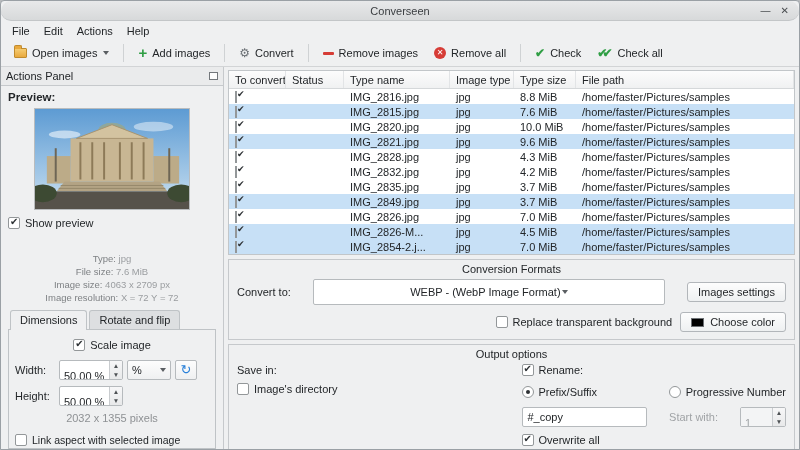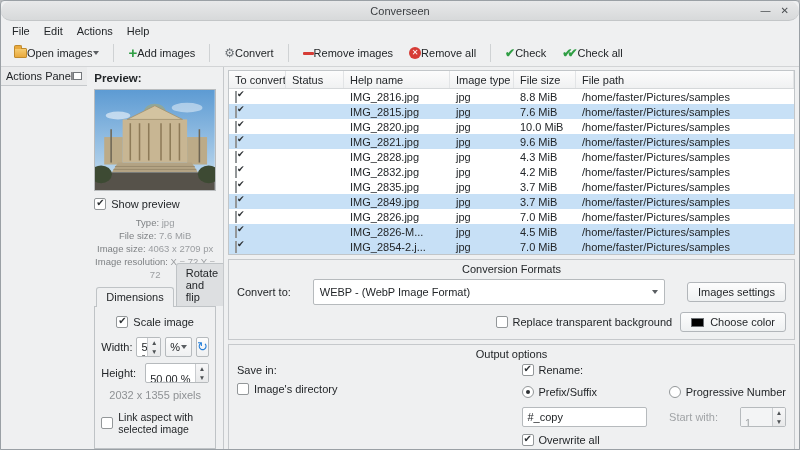--- a/index.html
+++ b/index.html
@@ -11,48 +11,48 @@
     display:flex;align-items:center;position:relative;border-radius:10px;}
   .title-text{position:absolute;left:0;right:0;text-align:center;font-size:11px;color:#3a3d40;}
   .win-controls{margin-left:auto;display:flex;gap:10px;padding-right:10px;z-index:2;}
   .win-btn{font-size:10px;color:#4a4d50;cursor:default;line-height:18px;}
   
   .menubar{height:19px;flex:none;display:flex;align-items:center;padding:0 4px;background:#eff0f1;}
   .menu-item{padding:2px 7px;border-radius:2px;}
   
   .toolbar{height:27px;flex:none;display:flex;align-items:center;gap:2px;padding:0 6px;
     background:#eff0f1;border-bottom:1px solid #d2d4d6;}
-  .tool-btn{display:inline-flex;align-items:center;padding:3px 7px;border-radius:3px;}
+  .tool-btn{display:inline-flex;align-items:center;gap:5px;padding:3px 7px;border-radius:3px;}
   .tool-sep{width:1px;height:18px;background:#cfd2d4;margin:0 5px;flex:none;}
   .caret-down{width:0;height:0;border-left:3px solid transparent;border-right:3px solid transparent;border-top:4px solid #5a5e62;margin-left:1px;}
   .ic-folder{width:13px;height:10px;background:linear-gradient(#f5cc72,#e9a93d);border:1px solid #c08b2d;border-radius:1px;position:relative;flex:none;}
   .ic-folder::before{content:"";position:absolute;top:-4px;left:-1px;width:6px;height:3px;background:#e9a93d;border:1px solid #c08b2d;border-bottom:none;border-radius:2px 2px 0 0;}
   .ic-plus{color:#2f9e44;font-weight:bold;font-size:15px;line-height:10px;}
   .ic-gear{color:#6b7publicité075;font-size:12px;line-height:12px;color:#6b7075;}
   .ic-minus{width:11px;height:3px;background:#d63c36;border-radius:1px;flex:none;}
   .ic-removeall{width:12px;height:12px;border-radius:50%;background:#d63c36;color:#fff;font-size:8px;line-height:12px;text-align:center;flex:none;}
   .ic-check{color:#2f9e44;font-weight:bold;font-size:12px;line-height:12px;}
   .ic-check2{color:#2f9e44;font-weight:bold;font-size:12px;line-height:12px;letter-spacing:-5px;padding-right:5px;}
   
   .content{flex:1;display:flex;min-height:0;}
   
-  .left-panel{width:223px;flex:none;display:flex;flex-direction:row;background:#eff0f1;border-right:1px solid #c6c9cc;min-height:0;}
+  .left-panel{width:223px;flex:none;display:flex;flex-direction:column;background:#eff0f1;border-right:1px solid #c6c9cc;min-height:0;}
   .panel-header{height:19px;flex:none;display:flex;align-items:center;justify-content:space-between;
     padding:0 5px;border-bottom:1px solid #c6c9cc;background:#eaebec;}
   .float-btn{width:9px;height:8px;border:1px solid #73777b;background:#fdfdfd;}
   .panel-body{flex:1;display:flex;flex-direction:column;padding:3px 7px 0;min-height:0;overflow:hidden;}
   .preview-label{font-weight:bold;font-size:11.5px;margin:2px 0 3px;}
   .thumb-wrap{display:flex;justify-content:center;margin:2px 0 4px;}
   .thumb{width:156px;height:102px;border:1px solid #b9bcbe;display:block;}
   .cb-row{display:flex;align-items:center;gap:5px;margin:3px 0;}
   .cb{width:12px;height:12px;border:1px solid #939799;background:#fff;border-radius:2px;position:relative;flex:none;}
   .cb.checked::after{content:"\2714";position:absolute;left:1px;top:-2px;font-size:10px;color:#2d3134;}
   .cb.small{width:10px;height:10px;}
   .cb.small.checked::after{font-size:9px;top:-2px;left:1px;}
-  .info-block{margin:3px 0 5px;}
+  .info-block{margin:20px 0 5px;}
   .info-line{text-align:center;font-size:9.5px;line-height:13px;color:#9a9da0;}
   .info-line b{font-weight:normal;color:#7e8184;}
   
   .tabbar{display:flex;align-items:flex-end;height:20px;flex:none;padding-left:2px;}
   .tab{padding:3px 9px;border:1px solid #bfc3c6;border-bottom:none;border-radius:3px 3px 0 0;background:#dddfe1;margin-right:2px;font-size:11px;}
   .tab.active{background:#eff0f1;position:relative;top:1px;padding-bottom:4px;}
   .tab-frame{flex:1;border:1px solid #bfc3c6;padding:6px 6px;display:flex;flex-direction:column;min-height:0;}
   .center-row{display:flex;justify-content:center;}
   .dim-row{display:flex;align-items:center;gap:4px;margin-top:6px;}
   .dim-label{width:40px;}
@@ -72,21 +72,21 @@
     background:linear-gradient(#fcfcfc,#f0f1f2);border-bottom:1px solid #d5d8da;}
   .th{padding:0 6px;display:flex;align-items:center;border-right:1px solid #e2e4e6;overflow:hidden;white-space:nowrap;}
   .t-row{display:grid;grid-template-columns:57px 58px 106px 64px 62px 1fr;height:15px;align-items:center;background:#fff;}
   .t-row.selected{background:#c7e0f6;}
   .td{padding:0 6px;overflow:hidden;white-space:nowrap;text-overflow:ellipsis;}
   
   .groupbox{border:1px solid #c6c9cc;margin-top:4px;padding:2px 8px 7px;background:#eff0f1;}
   .gb-title{text-align:center;padding:1px 0 4px;}
   .row-flex{display:flex;align-items:center;gap:22px;}
   .combo{flex:1;height:20px;border:1px solid #b6babd;border-radius:2px;background:#fff;
-    display:flex;align-items:center;justify-content:space-between;padding:12px 6px;min-width:0;}
+    display:flex;align-items:center;justify-content:center;padding:12px 6px;min-width:0;}
   .btn{height:20px;border:1px solid #b2b6ba;border-radius:3px;background:linear-gradient(#fdfdfd,#eef0f1);
     padding:0 10px;display:inline-flex;align-items:center;gap:6px;flex:none;white-space:nowrap;}
   .right-align{justify-content:flex-end;margin-top:7px;gap:8px;}
   .swatch{width:13px;height:9px;background:#000;border:1px solid #6c7074;}
   .out-grid{display:grid;grid-template-columns:1fr 1fr;column-gap:20px;}
   .out-col{display:flex;flex-direction:column;}
   .input{height:20px;border:1px solid #b6babd;border-radius:2px;background:#fff;display:flex;align-items:center;padding:0 5px;flex:1;min-width:0;white-space:nowrap;overflow:hidden;}
   .btn-sm{width:24px;justify-content:center;padding:0;}
   .radio{width:12px;height:12px;border:1px solid #939799;border-radius:50%;background:#fff;position:relative;flex:none;}
   .radio.checked::after{content:"";position:absolute;inset:3px;border-radius:50%;background:#2d3134;}
@@ -257,23 +257,23 @@
         </div>
       </div>
     </div>
 
     <div class="right-panel">
 
       <div class="file-table">
         <div class="t-head">
           <span class="th">To convert</span>
           <span class="th">Status</span>
-          <span class="th">Help name</span>
+          <span class="th">Type name</span>
           <span class="th">Image type</span>
-          <span class="th">File size</span>
+          <span class="th">Type size</span>
           <span class="th">File path</span>
         </div>
         <div>
         <div class="t-row">
           <span class="td"><span class="cb small checked"></span></span>
           <span class="td"></span>
           <span class="td">IMG_2816.jpg</span>
           <span class="td">jpg</span>
           <span class="td">8.8 MiB</span>
           <span class="td">/home/faster/Pictures/samples</span>

